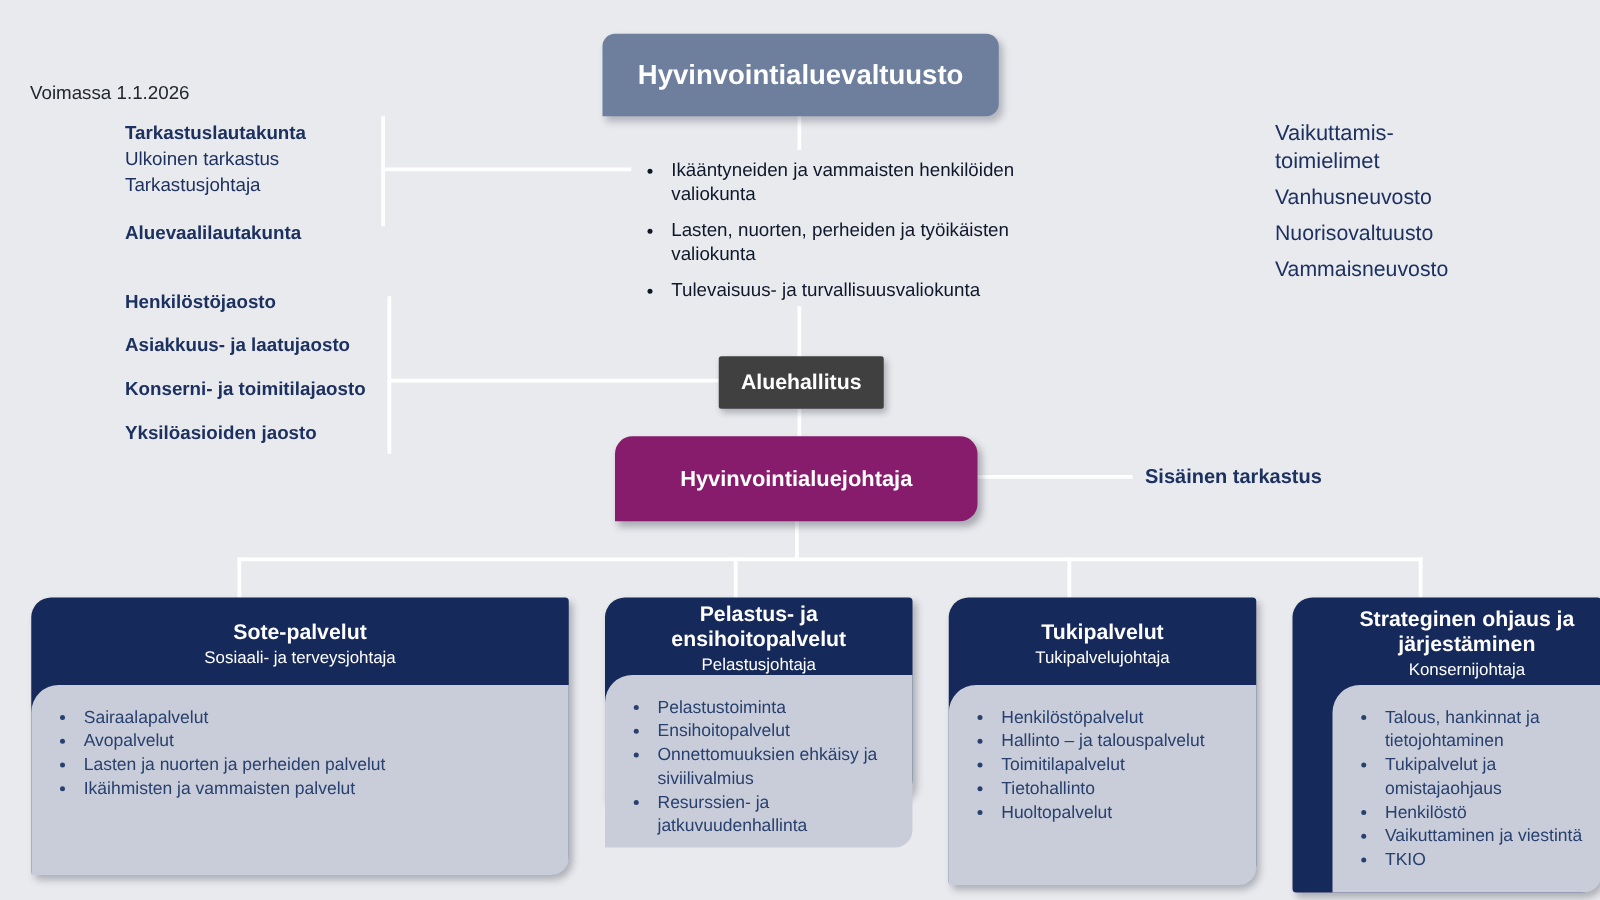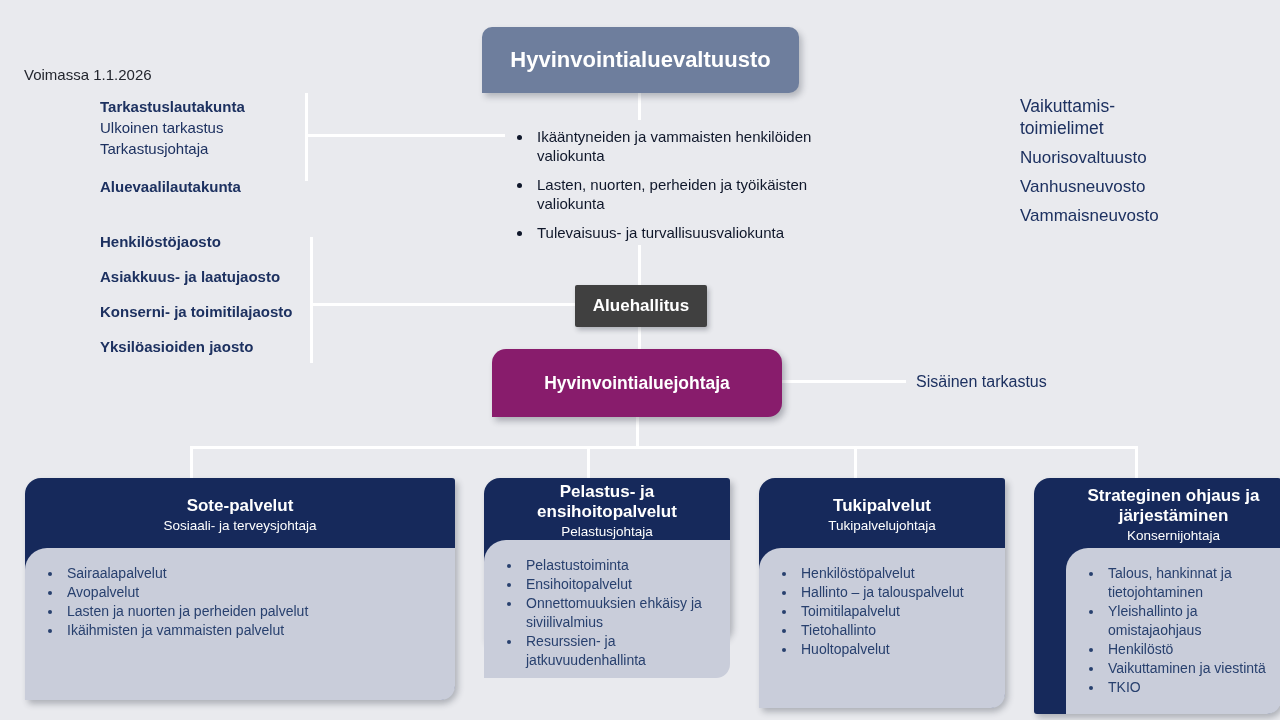--- a/index.html
+++ b/index.html
@@ -77,21 +77,21 @@
   .influence {
     position: absolute; left: 1020px; top: 95px; width: 220px;
     font-size: 17px; z-index: 3;
   }
   .influence .inf-title { font-weight: normal; font-size: 17.5px; line-height: 22px; }
   .influence .inf-item { margin-top: 9px; line-height: 20px; }
   .influence .inf-item:first-of-type { margin-top: 11px; }
 
   .internal-audit {
     position: absolute; left: 916px; top: 373px;
-    font-size: 16px; font-weight: normal; z-index: 3;
+    font-size: 16px; font-weight: bold; z-index: 3;
   }
 
   
   .cards {
     position: absolute; left: 25px; top: 478px;
     display: flex; gap: 29px; align-items: flex-start; z-index: 4;
   }
   .card {
     background: #16295b; border-radius: 16px 3px 16px 3px;
     box-shadow: 3px 4px 6px rgba(40,45,60,.3);
@@ -150,22 +150,22 @@
     <ul>
       <li>Ikääntyneiden ja vammaisten henkilöiden valiokunta</li>
       <li>Lasten, nuorten, perheiden ja työikäisten valiokunta</li>
       <li>Tulevaisuus- ja turvallisuusvaliokunta</li>
     </ul>
   </div>
 
   <div class="influence">
     <div class="inf-title">Vaikuttamis-</div>
     <div class="inf-title">toimielimet</div>
+    <div class="inf-item">Vanhusneuvosto</div>
     <div class="inf-item">Nuorisovaltuusto</div>
-    <div class="inf-item">Vanhusneuvosto</div>
     <div class="inf-item">Vammaisneuvosto</div>
   </div>
 
   <div class="sections-group">
     <div class="section-item">Henkilöstöjaosto</div>
     <div class="section-item">Asiakkuus- ja laatujaosto</div>
     <div class="section-item">Konserni- ja toimitilajaosto</div>
     <div class="section-item">Yksilöasioiden jaosto</div>
   </div>
 
@@ -228,21 +228,21 @@
     </div>
 
     <div class="card">
       <div class="card-header">
         <div class="card-title">Strateginen ohjaus ja järjestäminen</div>
         <div class="card-subtitle">Konsernijohtaja</div>
       </div>
       <div class="card-body">
         <ul>
           <li>Talous, hankinnat ja tietojohtaminen</li>
-          <li>Yleishallinto ja omistajaohjaus</li>
+          <li>Tukipalvelut ja omistajaohjaus</li>
           <li>Henkilöstö</li>
           <li>Vaikuttaminen ja viestintä</li>
           <li>TKIO</li>
         </ul>
       </div>
     </div>
 
   </div>
 </div>
 

